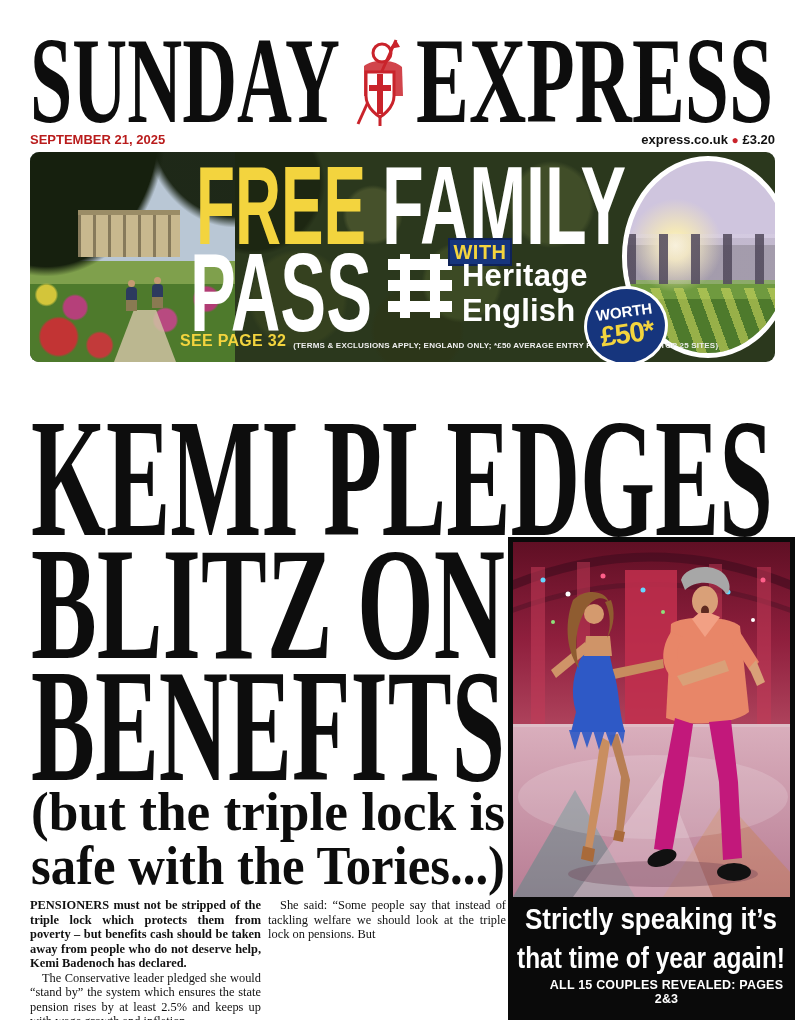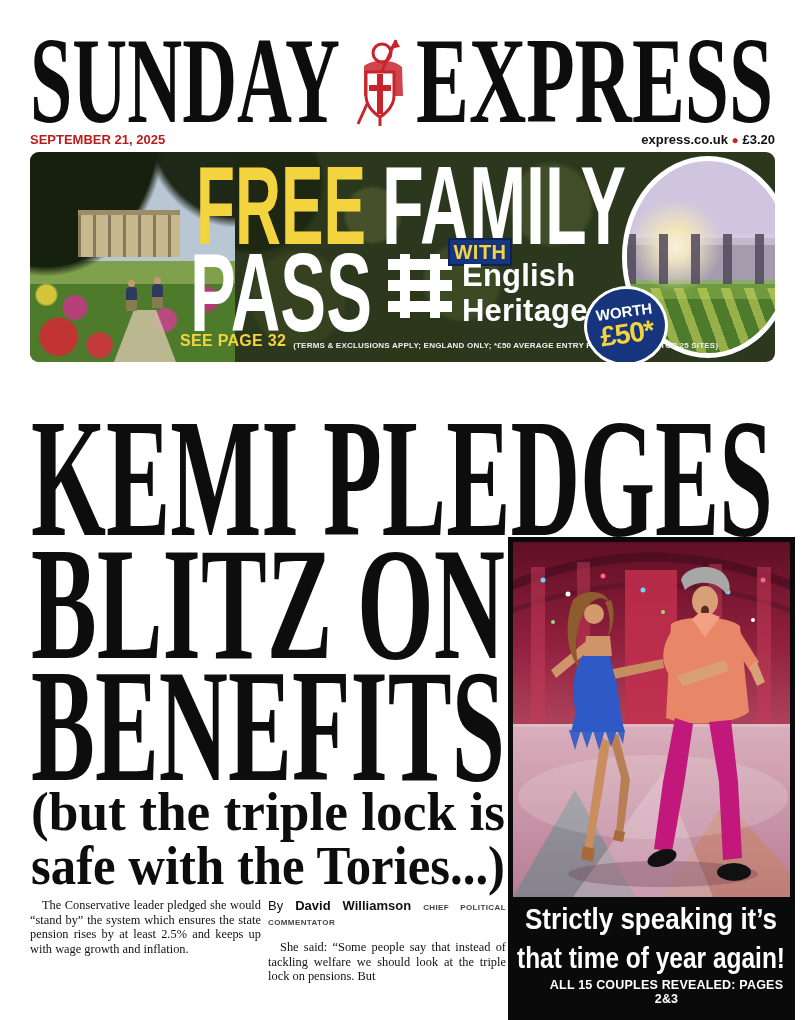--- a/index.html
+++ b/index.html
@@ -154,22 +154,22 @@
 
     <svg class="abs eh-logo" viewBox="0 0 64 64">
       <rect x="12" y="0" width="10" height="64" fill="#fff"></rect>
       <rect x="42" y="0" width="10" height="64" fill="#fff"></rect>
       <rect x="0" y="5" width="64" height="11" fill="#fff"></rect>
       <rect x="0" y="26" width="64" height="11" fill="#fff"></rect>
       <rect x="0" y="47" width="64" height="11" fill="#fff"></rect>
     </svg>
     <div class="abs with-badge">WITH</div>
     <div class="abs eh-name">
+      <div>Heritage</div>
       <div>English</div>
-      <div>Heritage</div>
     </div>
 
     <div class="abs circle-photo">
       <div class="arches"></div>
       <div class="lawn-stripes"></div>
     </div>
     <div class="abs worth-badge">
       <span class="worth-label">WORTH</span>
       <span class="worth-value">£50*</span>
     </div>
@@ -266,27 +266,23 @@
     <svg width="277" height="34" viewBox="0 0 277 34">
       <text x="138" y="27" text-anchor="middle" font-family="Liberation Sans, sans-serif" font-weight="900" font-size="30" fill="#ffffff" textLength="252" lengthAdjust="spacingAndGlyphs">Strictly speaking it’s</text>
     </svg>
     <svg width="277" height="34" viewBox="0 0 277 34">
       <text x="138" y="27" text-anchor="middle" font-family="Liberation Sans, sans-serif" font-weight="900" font-size="30" fill="#ffffff" textLength="268" lengthAdjust="spacingAndGlyphs">that time of year again!</text>
     </svg>
     <div class="caption-sub">ALL 15 COUPLES REVEALED: PAGES 2&amp;3</div>
   </div>
 
   <div class="abs bodycol col1">
+    <p class="lead">PENSIONERS must not be stripped of the triple lock which protects them from poverty – but benefits cash should be taken away from people who do not deserve help, Kemi Badenoch has declared.</p>
     <p class="ind">The Conservative leader pledged she would “stand by” the system which ensures the state pension rises by at least 2.5% and keeps up with wage growth and inflation.</p>
 
   </div>
 
   <div class="abs bodycol col2">
-    <div class="byline">
-      <span>By</span>
-      <span class="byline-name">David Williamson</span>
-      <span class="byline-role">CHIEF POLITICAL COMMENTATOR</span>
-    </div>
     <p class="ind">She said: “Some people say that instead of tackling welfare we should look at the triple lock on pensions. But</p>
 
   </div>
 
 </div>
 
 </body></html>

